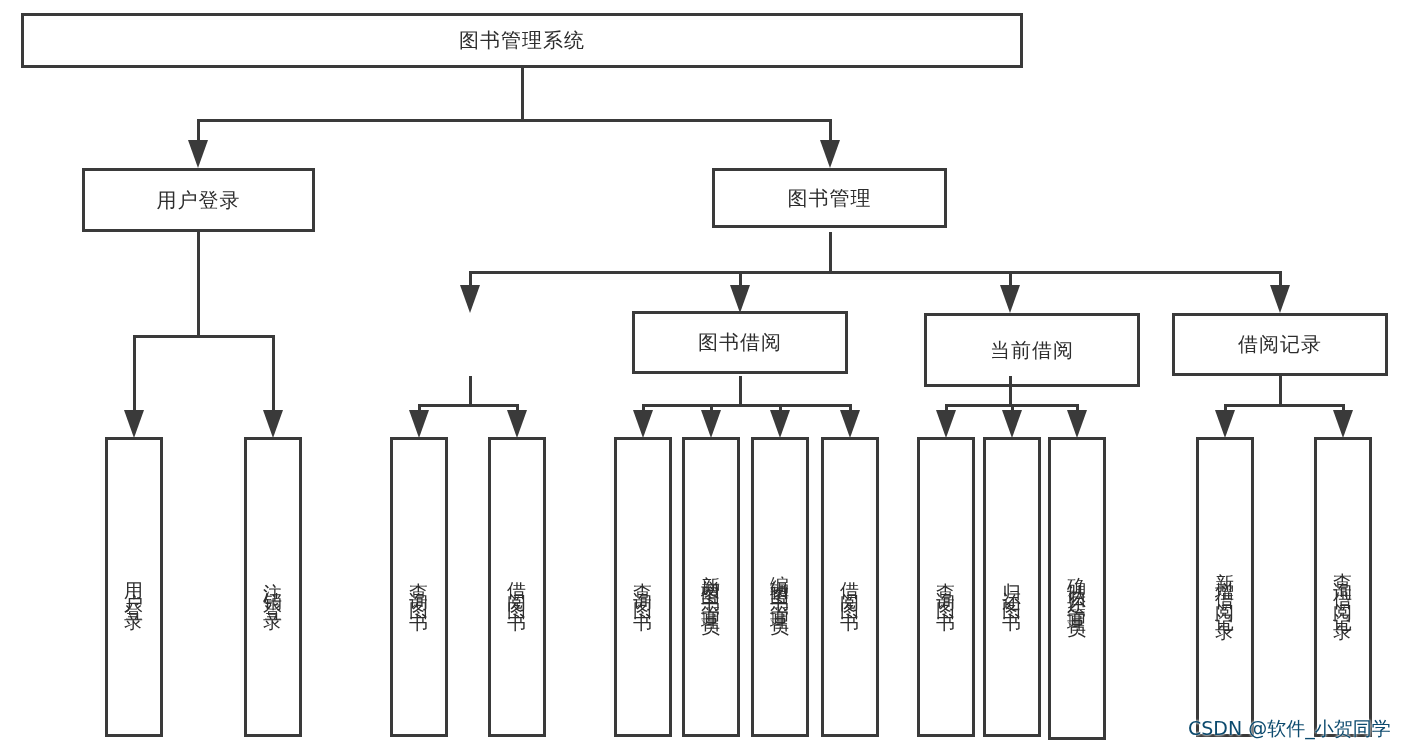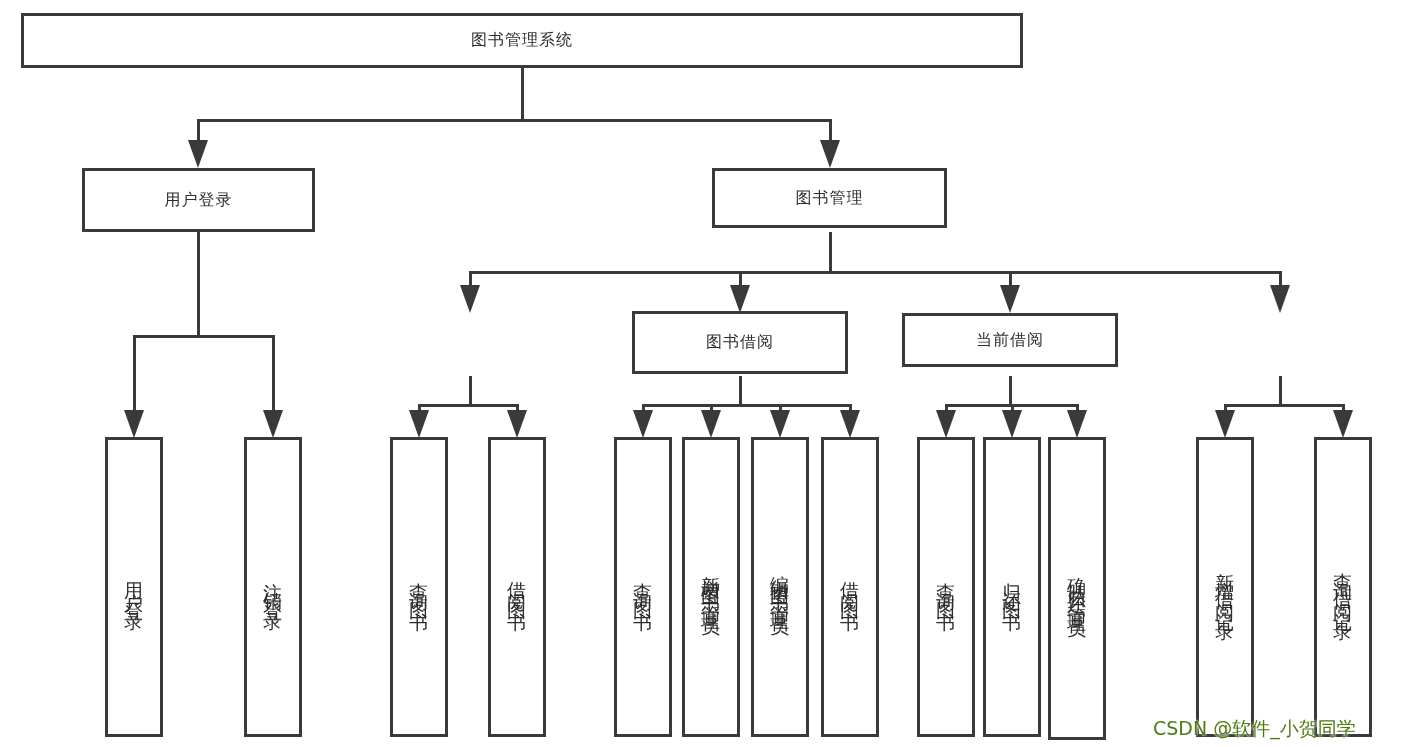--- a/index.html
+++ b/index.html
@@ -11,41 +11,41 @@
     color:#2d2d2d;
     overflow:hidden;
   }
   .box{
     position:absolute;
     box-sizing:border-box;
     border:3px solid #3a3a3a;
     background:#ffffff;
     display:flex;align-items:center;justify-content:center;
   }
-  .hlabel{font-size:16px;letter-spacing:1px;}
+  .hlabel{font-size:20px;letter-spacing:1px;}
   .leaf-label{
     writing-mode:vertical-rl;
     text-orientation:mixed;
     font-size:19px;
     letter-spacing:10px;
     line-height:1;
   }
   .vline{position:absolute;width:3px;background:#3a3a3a;}
   .hline{position:absolute;height:3px;background:#3a3a3a;}
   .ahead{
     position:absolute;width:0;height:0;
     border-left:10px solid transparent;
     border-right:10px solid transparent;
     border-top:28px solid #3a3a3a;
   }
   .watermark{
     position:absolute;
-    left:1153px;top:716px;
+    left:1188px;top:716px;
     font-size:19px;
-    color:#4d7c0f;
+    color:#0c4a6e;
     white-space:nowrap;
     text-shadow:0 0 3px #ffffff,0 0 2px #ffffff;
     z-index:5;
   }
 </style>
 </head>
 <body>
 
 <div id="canvas">
 
@@ -81,22 +81,25 @@
   <div class="vline" style="left:739px;top:271px;height:19px;"></div>
   <div class="ahead" style="left:730px;top:285px;"></div>
   <div class="vline" style="left:1009px;top:271px;height:19px;"></div>
   <div class="ahead" style="left:1000px;top:285px;"></div>
   <div class="vline" style="left:1279px;top:271px;height:19px;"></div>
   <div class="ahead" style="left:1270px;top:285px;"></div>
 
   <div class="box" style="left:632px;top:311px;width:216px;height:63px;">
     <span class="hlabel">图书借阅</span>
   </div>
-  <div class="box" style="left:902px;top:313px;width:216px;height:54px;text-align:right;">
+  <div class="box" style="left:924px;top:313px;width:216px;height:74px;text-align:right;">
     <span class="hlabel">当前借阅</span>
+  </div>
+  <div class="box" style="left:1172px;top:313px;width:216px;height:63px;">
+    <span class="hlabel">借阅记录</span>
   </div>
 
   <div class="vline" style="left:469px;top:376px;height:30px;"></div>
   <div class="hline" style="left:418px;top:404px;width:101px;"></div>
   <div class="vline" style="left:418px;top:404px;height:8px;"></div>
   <div class="ahead" style="left:409px;top:410px;"></div>
   <div class="vline" style="left:516px;top:404px;height:8px;"></div>
   <div class="ahead" style="left:507px;top:410px;"></div>
 
   <div class="vline" style="left:739px;top:376px;height:30px;"></div>

